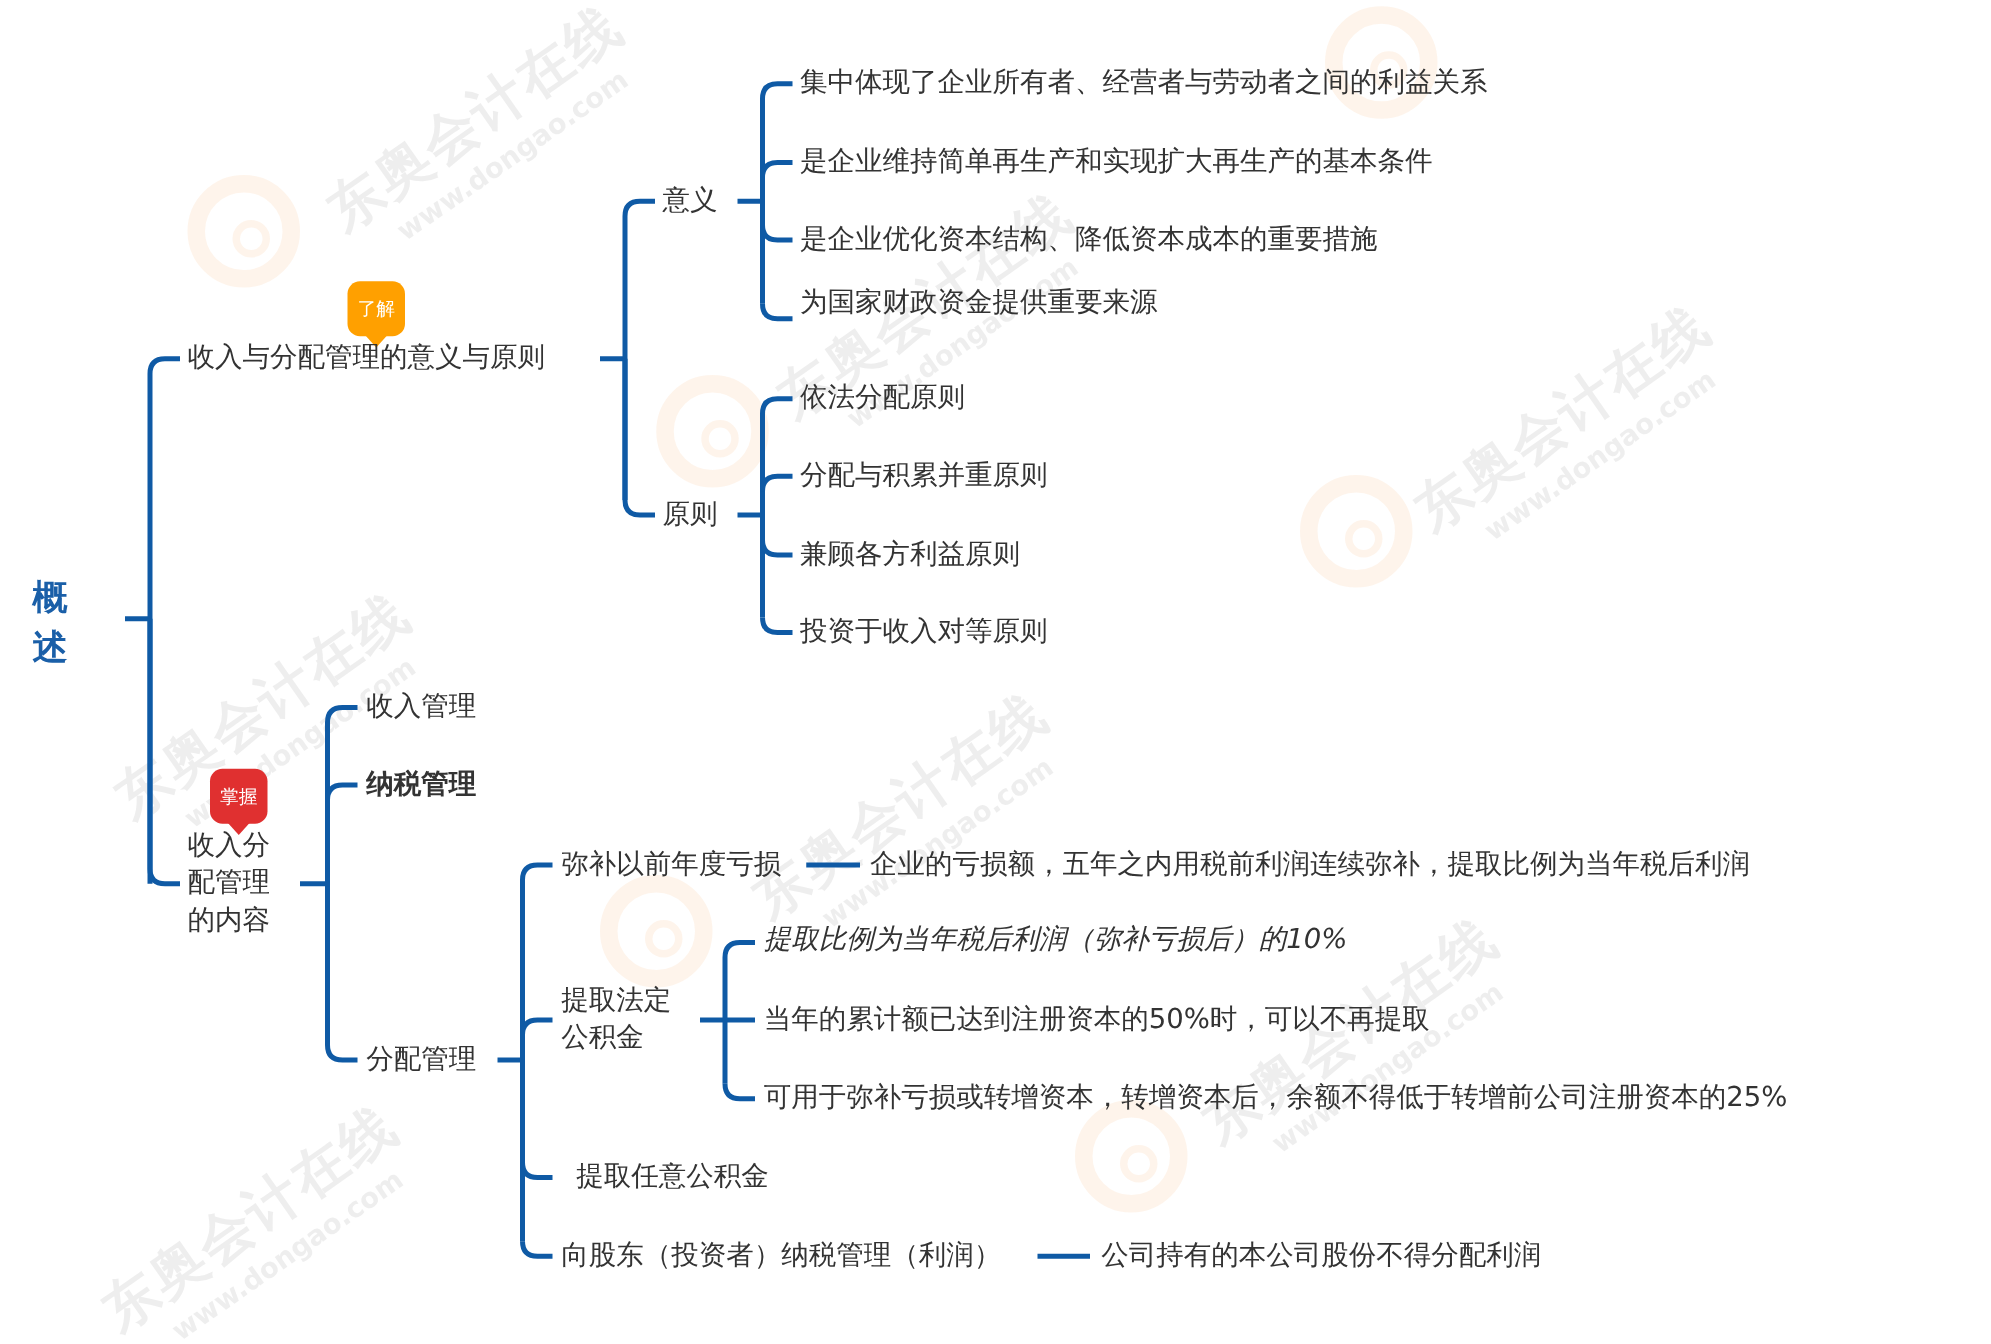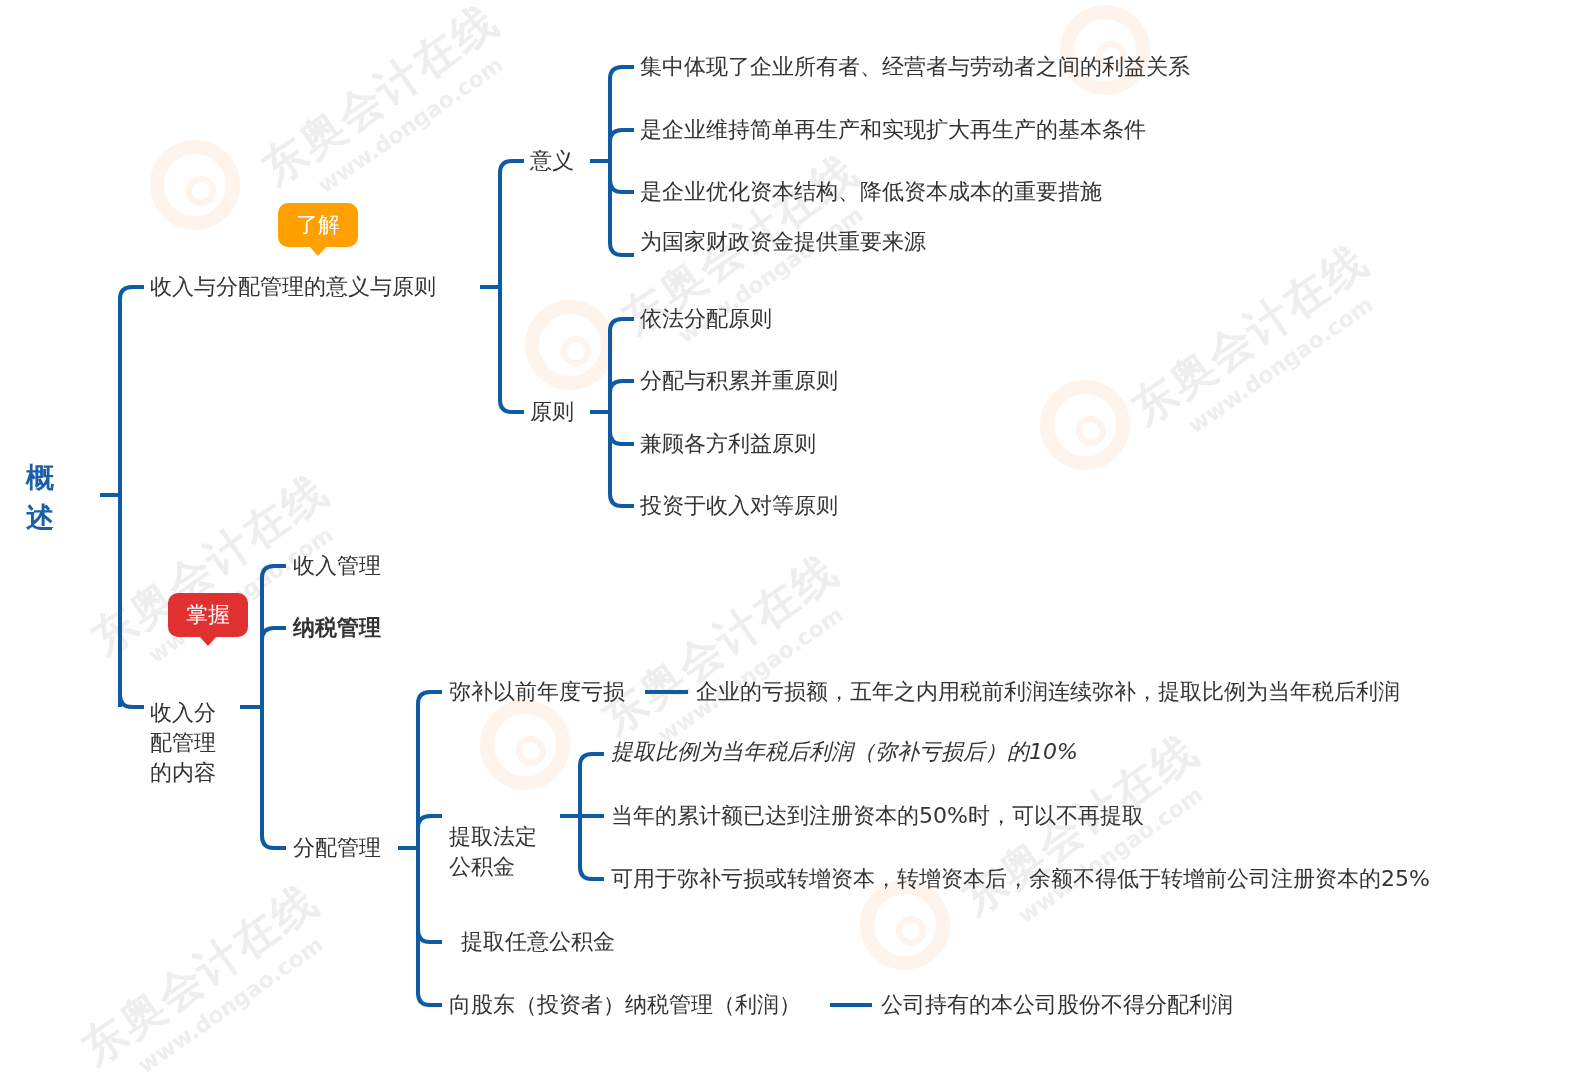--- a/index.html
+++ b/index.html
@@ -12,23 +12,23 @@
                     border-radius:50%; border:6px solid rgba(246,150,60,0.10); }
   .wm-text { transform:rotate(-35deg); transform-origin:left top; color:rgba(150,150,150,0.16);
              font-weight:bold; white-space:nowrap; }
   .wm-text .cn { font-size:44px; letter-spacing:2px; display:block; }
   .wm-text .url { font-size:22px; display:block; margin-left:36px; }
   svg.lines { position:absolute; left:0; top:0; }
   .node { position:absolute; white-space:nowrap; font-size:22px; line-height:30px;
           transform:translateY(-50%); color:#333333; }
   .root { position:absolute; left:24px; top:458px; width:32px; font-size:28px; font-weight:bold;
           color:#1a5fa8; line-height:40px; text-align:center; }
-  .multi { white-space:normal;margin-top:36px; }
-  .badge { position:absolute; color:#ffffff; font-size:22px; line-height:28px;
-           padding:8px 18px; border-radius:10px; text-align:center; }
+  .multi { white-space:normal; }
+  .badge { position:absolute; color:#ffffff; font-size:15px; line-height:28px;
+           padding:8px 8px; border-radius:10px; text-align:center;margin-top:22px; }
   .badge::after { content:""; position:absolute; left:50%; bottom:-9px; margin-left:-9px;
                   border-left:9px solid transparent; border-right:9px solid transparent; border-top:10px solid; border-top-color:inherit; }
 </style>
 </head>
 <body>
 
 <div class="wm" style="left:150px;top:140px;">
   <div class="wm-logo" style="position:absolute;left:0;top:0;"></div>
 </div>
 <div class="wm wm-text" style="left:250px;top:150px;">

